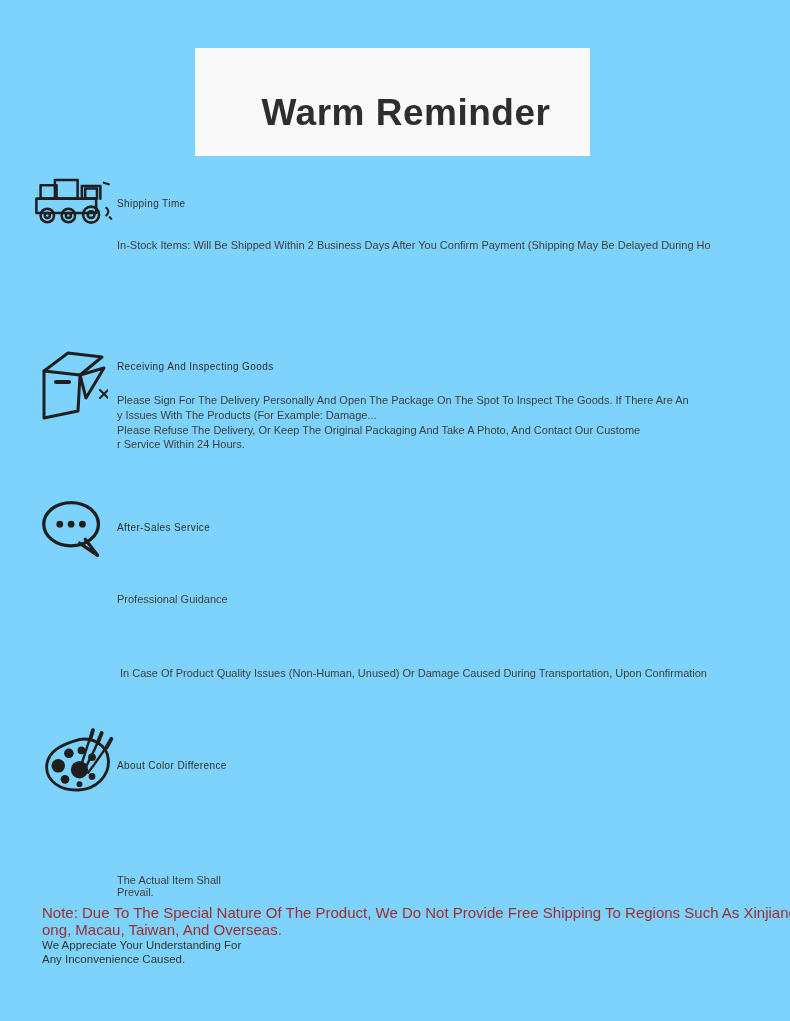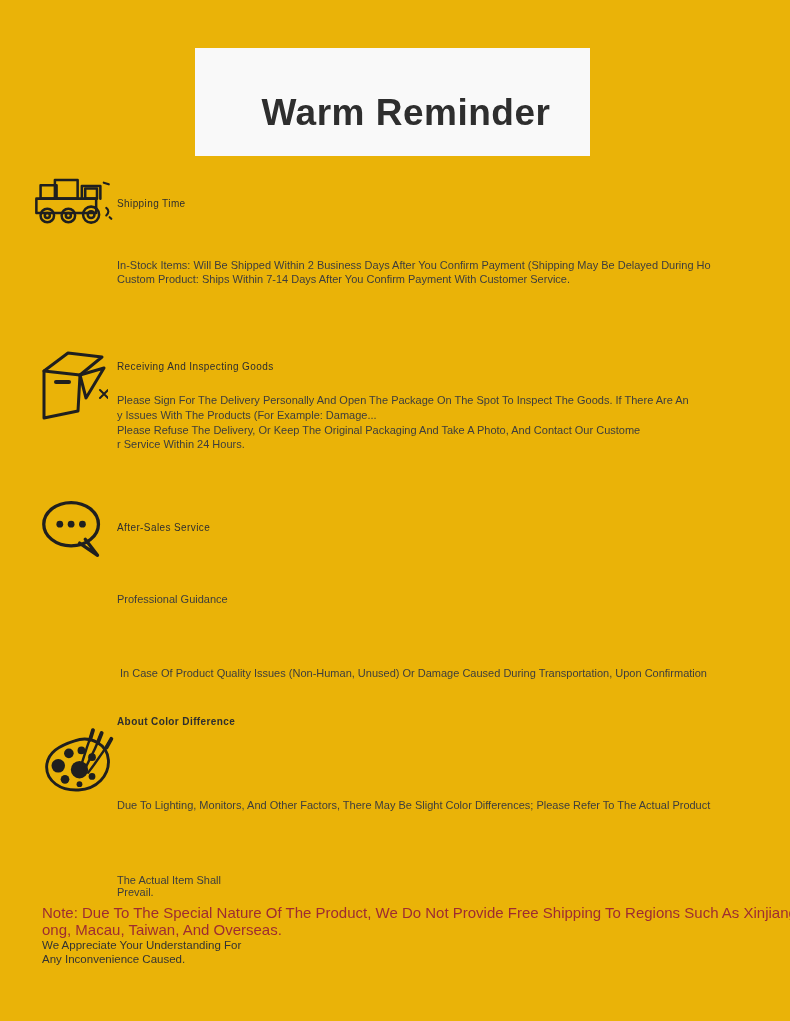--- a/index.html
+++ b/index.html
@@ -1,21 +1,21 @@
 <!DOCTYPE html>
 <html><head>
 <meta charset="utf-8">
 <style>
   * { margin: 0; padding: 0; box-sizing: border-box; }
   html, body { background: #ffffff; }
   #page {
     position: relative;
     width: 790px;
     height: 1021px;
-    background: #eab308;
+    background: #7dd3fc;
     overflow: hidden;
     font-family: "Liberation Sans", sans-serif;
     color: #3d3d3d;
   }
   .title-backdrop {
     position: absolute;
     left: 195px; top: 48px;
     width: 395px; height: 108px;
     background: #f9f9f9;
   }
@@ -94,22 +94,21 @@
       <circle cx="42" cy="47" r="8"></circle>
       <circle cx="42" cy="47" r="3"></circle>
       <circle cx="69" cy="46" r="9.5"></circle>
       <circle cx="69" cy="46" r="4"></circle>
       <path d="M84 8 l6 2" stroke-width="2.5"></path>
       <path d="M87 38 q5 4 0 9" stroke-width="2.5"></path>
       <path d="M91 49 l2 2" stroke-width="2.5"></path>
     </svg>
   </span>
   <div class="section-heading" style="top:198px;">Shipping Time</div>
-  <div class="body-text" style="top:238px;margin-top:20px;">In-Stock Items: Will Be Shipped Within 2 Business Days After You Confirm Payment (Shipping May Be Delayed During Ho</div>
-  <div class="body-text" style="top:272px;">Custom Product: Ships Within 7-14 Days After You Confirm Payment With Customer Service.</div>
+  <div class="body-text" style="top:238px;">In-Stock Items: Will Be Shipped Within 2 Business Days After You Confirm Payment (Shipping May Be Delayed During Ho</div>
 
   <span class="icon" style="left:38px; top:343px; width:70px; height:80px;">
     <svg viewBox="0 0 70 80" fill="none" stroke="#1f1f1f" stroke-width="3" stroke-linecap="round" stroke-linejoin="round">
       <path d="M6 28 L30 10 L64 14 L42 32 Z"></path>
       <path d="M6 28 L6 75 L40 68 L42 32"></path>
       <path d="M18 39 H31" stroke-width="4"></path>
       <path d="M42 32 L66 25 L48 55 Z"></path>
       <path d="M62 47 l8 8 M70 47 l-8 8" stroke-width="2"></path>
     </svg>
   </span>
@@ -144,22 +143,21 @@
       <circle cx="43" cy="59" r="3" fill="#1f1f1f" stroke="none"></circle>
       <circle cx="56" cy="51" r="3.5" fill="#1f1f1f" stroke="none"></circle>
       <path d="M57 3 Q50 22 44 42" stroke-width="2.5"></path>
       <path d="M66 6 Q58 26 48 44" stroke-width="2.5"></path>
       <path d="M76 12 Q65 30 52 47" stroke-width="2.5"></path>
       <path d="M57 3 l-3 10" stroke-width="4"></path>
       <path d="M66 6 l-4 10" stroke-width="4"></path>
       <path d="M76 12 l-5 9" stroke-width="4"></path>
     </svg>
   </span>
-  <div class="section-heading" style="top:716px;font-weight:bold;">About Color Difference</div>
-  <div class="body-text" style="top:798px;">Due To Lighting, Monitors, And Other Factors, There May Be Slight Color Differences; Please Refer To The Actual Product</div>
+  <div class="section-heading" style="top:760px;">About Color Difference</div>
   <div class="body-text tight" style="top:827px;margin-top:48px;">The Actual Item Shall
 Prevail.</div>
 
   <div class="footer-note" id="footer-note" style="color: rgb(158, 44, 49);">Note: Due To The Special Nature Of The Product, We Do Not Provide Free Shipping To Regions Such As Xinjiang, Tibet, Hong K
 ong, Macau, Taiwan, And Overseas.</div>
   <div class="footer-closing">We Appreciate Your Understanding For
 Any Inconvenience Caused.</div>
 
 </div>
 

